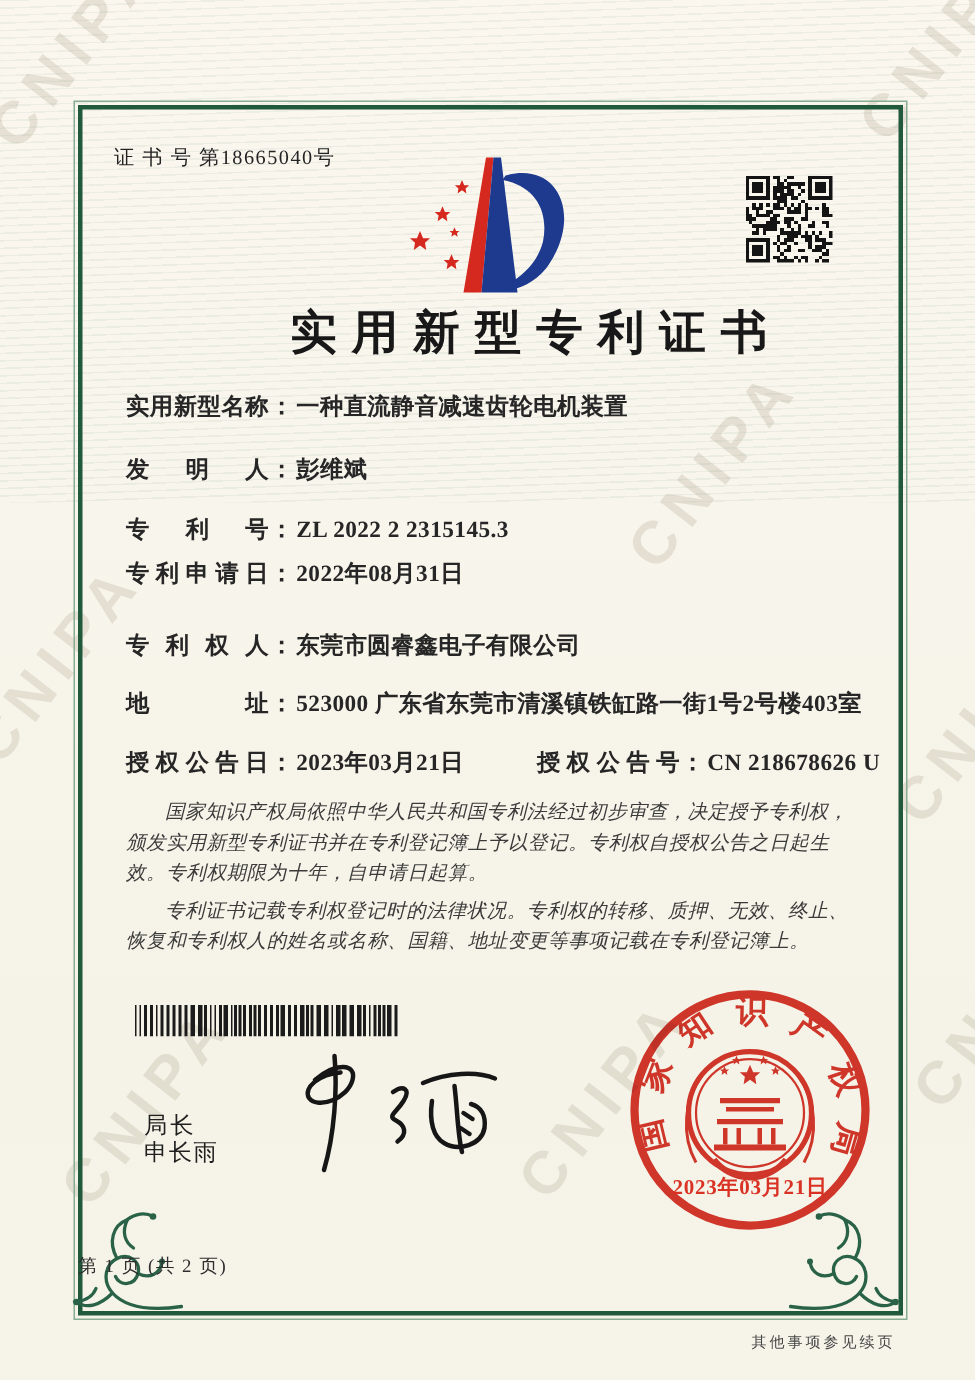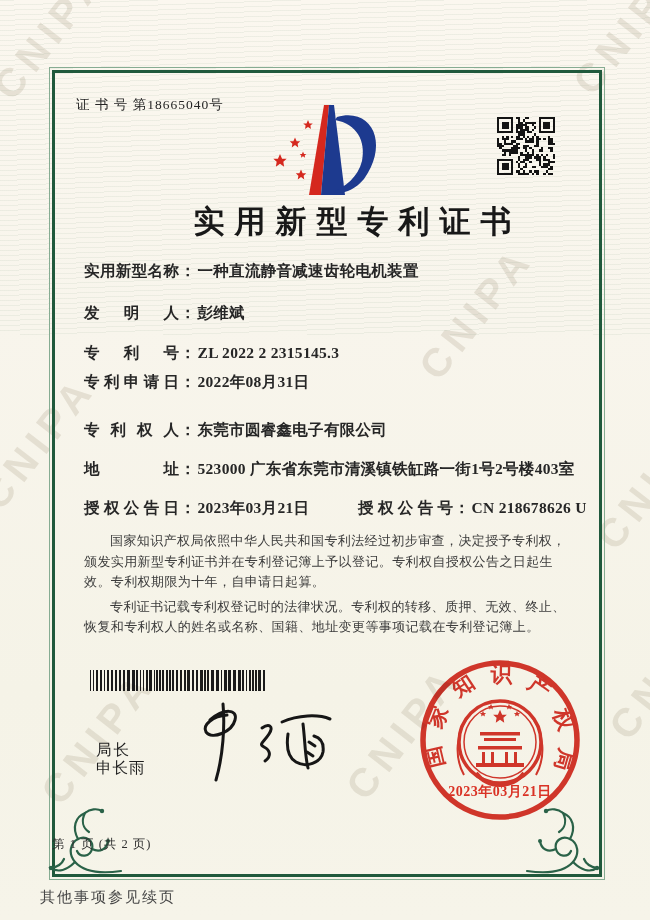--- a/index.html
+++ b/index.html
@@ -32,42 +32,42 @@
 
   .title{position:absolute;left:52px;top:201px;width:545px;text-align:center;text-indent:10px;
          font-size:31px;font-weight:700;letter-spacing:10px;color:#181818;padding-left:28px;}
 
   .row{position:absolute;left:84px;width:500px;font-size:15.5px;font-weight:600;color:#262626;white-space:nowrap;}
   .row .lbl{display:inline-block;width:95px;text-align:justify;text-align-last:justify;vertical-align:bottom;}
   .row .col{display:inline-block;margin:0 2px 0 1px;}
   .row .val{letter-spacing:0.3px;}
   .pair2{position:absolute;left:274px;top:0;white-space:nowrap;}
 
-  .paras{position:absolute;left:84px;top:531px;width:492px;}
+  .paras{position:absolute;left:84px;top:531px;width:492px;font-style:italic;}
   .paras p{margin:0 0 4px 0;font-size:13px;line-height:20.5px;text-indent:2em;
            letter-spacing:0.4px;color:#3b3b3b;}
 
   .barcode{position:absolute;left:90px;top:670px;width:178px;height:21px;}
 
   .signer-title{position:absolute;left:96px;top:740px;font-size:15.5px;font-weight:400;letter-spacing:2px;
                 color:#1f1f1f;font-family:"Liberation Sans","DejaVu Sans",sans-serif;}
   .signer-name{position:absolute;left:96px;top:758px;font-size:15.5px;font-weight:400;letter-spacing:1px;
                color:#1f1f1f;font-family:"Liberation Sans","DejaVu Sans",sans-serif;}
   .signature{position:absolute;left:182px;top:698px;width:160px;height:88px;}
 
   .seal{position:absolute;left:417px;top:657px;width:166px;height:166px;opacity:0.93;
         mix-blend-mode:multiply;}
   .seal svg{position:absolute;left:0;top:0;}
   .seal-date{position:absolute;left:0;top:126px;width:166px;text-align:center;
              color:#e02417;font-weight:700;font-size:14px;letter-spacing:0.5px;}
 
   .page-info{position:absolute;left:52px;top:836px;width:545px;
              font-size:12.5px;color:#2e2e2e;letter-spacing:1px;}
-  .continuation{position:absolute;left:40px;top:888px;width:545px;text-align:left;
-                font-size:15px;color:#474747;letter-spacing:2px;}
+  .continuation{position:absolute;left:52px;top:888px;width:545px;text-align:right;
+                font-size:10px;color:#474747;letter-spacing:2px;}
 </style>
 </head>
 <body>
 
 <div class="page">
 
   <span class="wm" style="left:-28px;top:10px">CNIPA</span>
   <span class="wm" style="left:552px;top:5px">CNIPA</span>
   <span class="wm" style="left:398px;top:290px">CNIPA</span>
   <span class="wm" style="left:-40px;top:420px">CNIPA</span>

